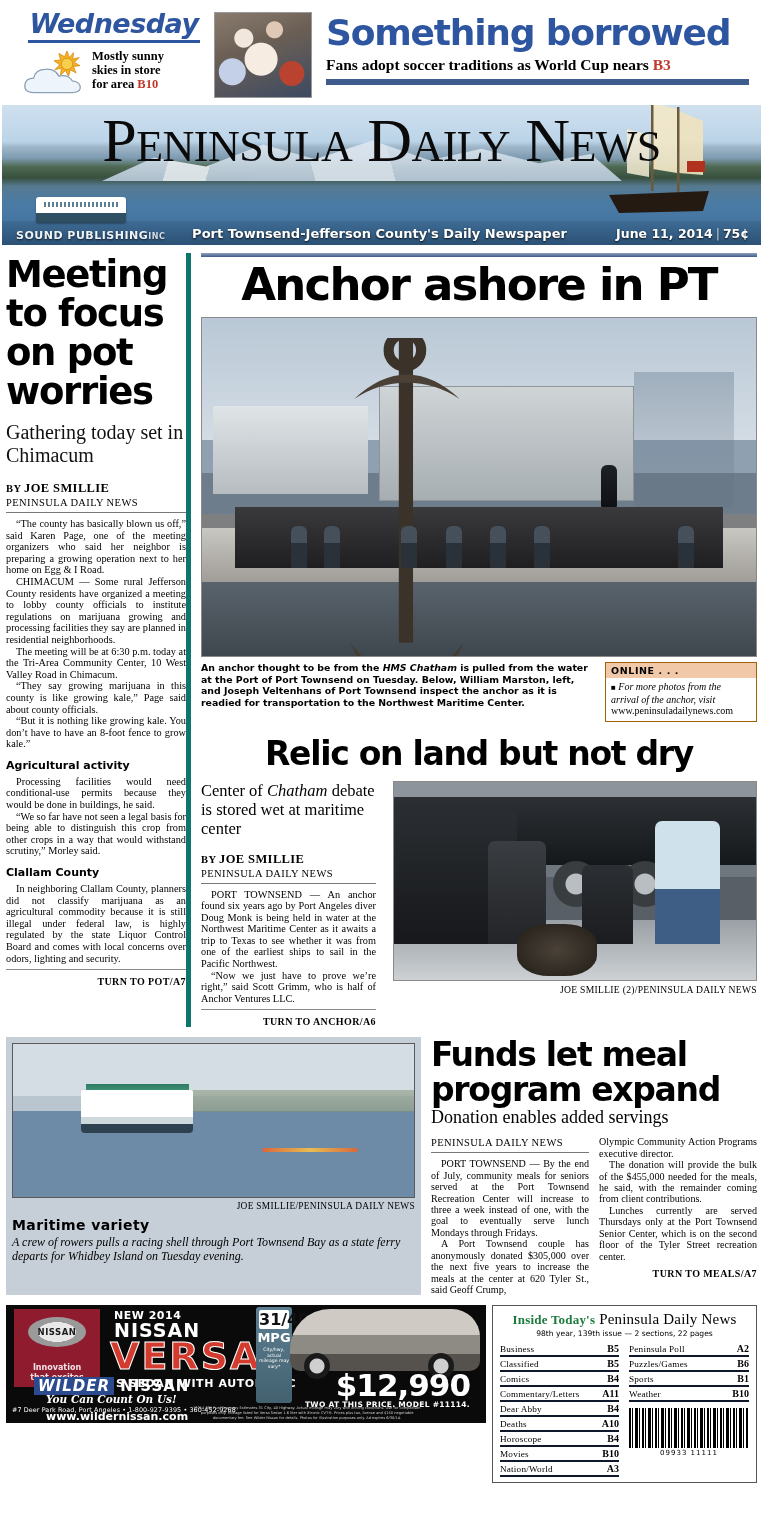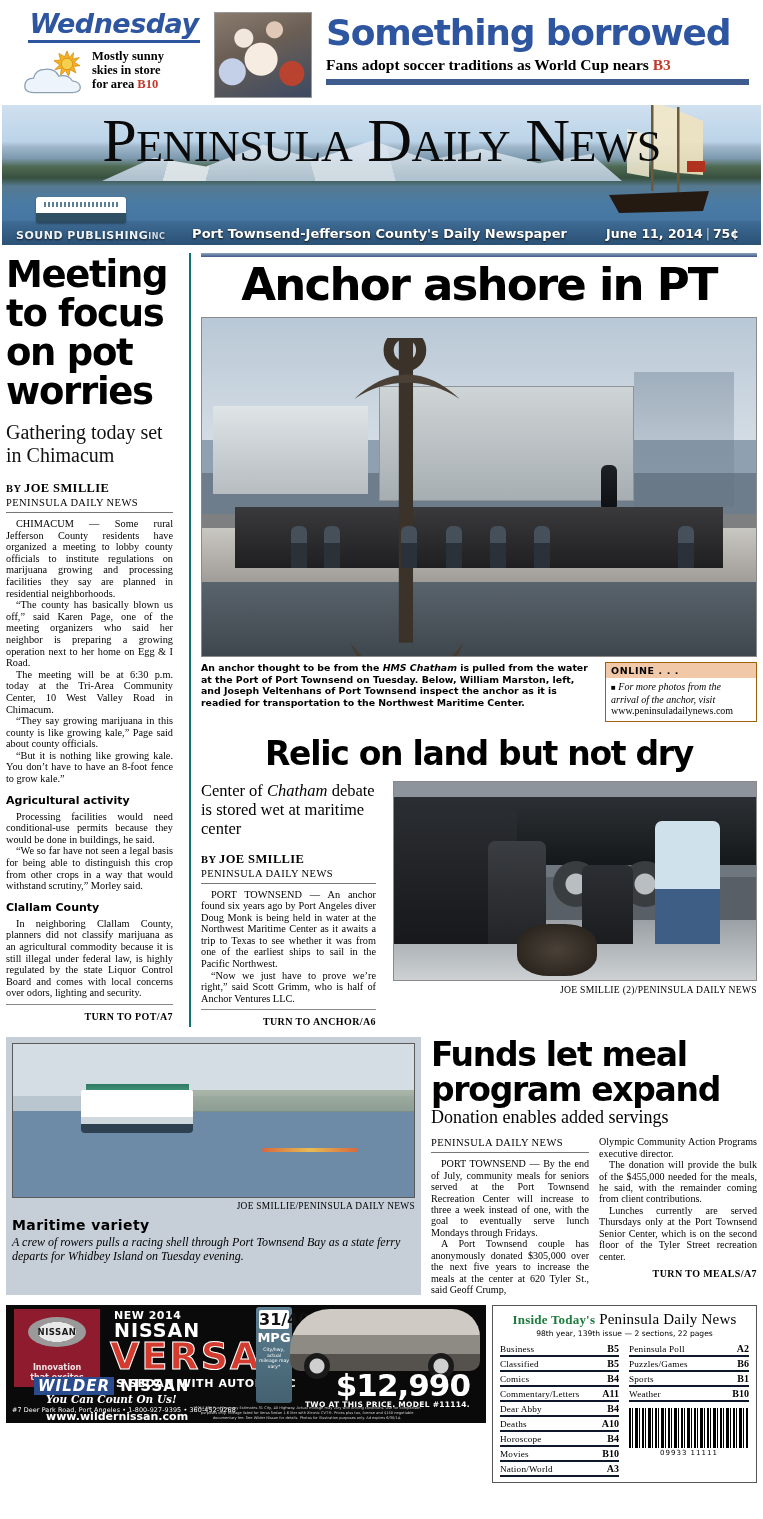--- a/index.html
+++ b/index.html
@@ -118,31 +118,31 @@
     text-shadow:0 1px 2px rgba(0,0,0,.7);
   }
   .mt-pub .inc { font-size:8px; opacity:.85; }
   .mt-slug {
     position:absolute; left:0; right:4px; bottom:4px; text-align:center;
     font-family:"DejaVu Sans", sans-serif; font-weight:bold;
     font-size:13px; color:#fff;
     text-shadow:0 1px 2px rgba(0,0,0,.8);
   }
   .mt-date {
-    position:absolute; right:22px; bottom:4px;
+    position:absolute; right:12px; bottom:4px;
     font-family:"DejaVu Sans", sans-serif; font-weight:bold;
     font-size:12.5px; color:#fff;
     text-shadow:0 1px 2px rgba(0,0,0,.8);
     text-align:right;
   }
   .mt-date .sep { opacity:.7; font-weight:normal; padding:0 3px; }
 
   
   .main { display:flex; padding:8px 6px 0 6px; }
-  .col-left { width:185px; flex:0 0 185px; padding-right:16px; border-right:2px solid #0f766e; }
+  .col-left { width:185px; flex:0 0 185px; padding-right:0; border-right:5px solid #0f766e; }
   .col-right { flex:1; padding-left:10px; }
 
   .hl-big {
     font-family:"DejaVu Sans", sans-serif; font-weight:bold;
     font-size:37px; line-height:39px; letter-spacing:-1.3px;
     margin:2px 0 0 0;
   }
   .deck {
     font-family:"Liberation Serif", serif;
     font-size:20px; line-height:23px; margin-top:10px; color:#111;
@@ -521,22 +521,22 @@
       <div class="deck">Gathering today set in Chimacum</div>
       <div class="byline">
         <span>By</span>
         <span class="big">Joe Smillie</span>
       </div>
       <div class="credit">
         <span class="big">Peninsula Daily News</span>
       </div>
       <div class="hr-thin"></div>
       <div class="body-txt">
+        <p>“The county has basically blown us off,” said Karen Page, one of the meeting organizers who said her neighbor is preparing a growing operation next to her home on Egg &amp; I Road.</p>
         <p>CHIMACUM — Some rural Jefferson County residents have organized a meeting to lobby county officials to institute regulations on marijuana growing and processing facilities they say are planned in residential neighborhoods.</p>
-        <p>“The county has basically blown us off,” said Karen Page, one of the meeting organizers who said her neighbor is preparing a growing operation next to her home on Egg &amp; I Road.</p>
         <p>The meeting will be at 6:30 p.m. today at the Tri-Area Community Center, 10 West Valley Road in Chimacum.</p>
         <p>“They say growing marijuana in this county is like growing kale,” Page said about county officials.</p>
         <p>“But it is nothing like growing kale. You don’t have to have an 8-foot fence to grow kale.”</p>
       </div>
       <div class="subhead">Agricultural activity</div>
       <div class="body-txt">
         <p>Processing facilities would need conditional-use permits because they would be done in buildings, he said.</p>
         <p>“We so far have not seen a legal basis for being able to distinguish this crop from other crops in a way that would withstand scrutiny,” Morley said.</p>
       </div>
       <div class="subhead">Clallam County</div>

